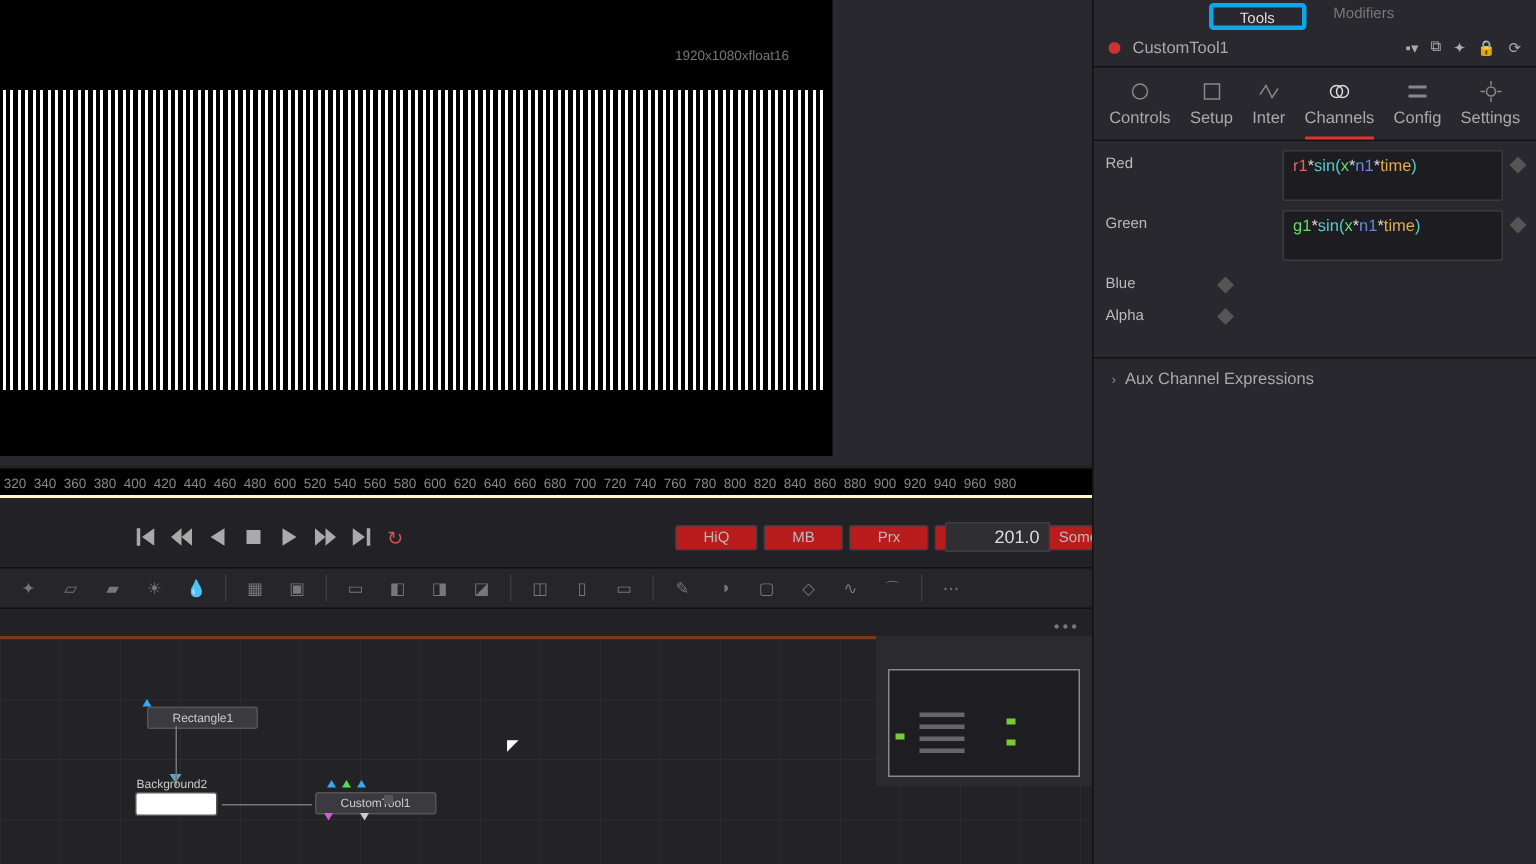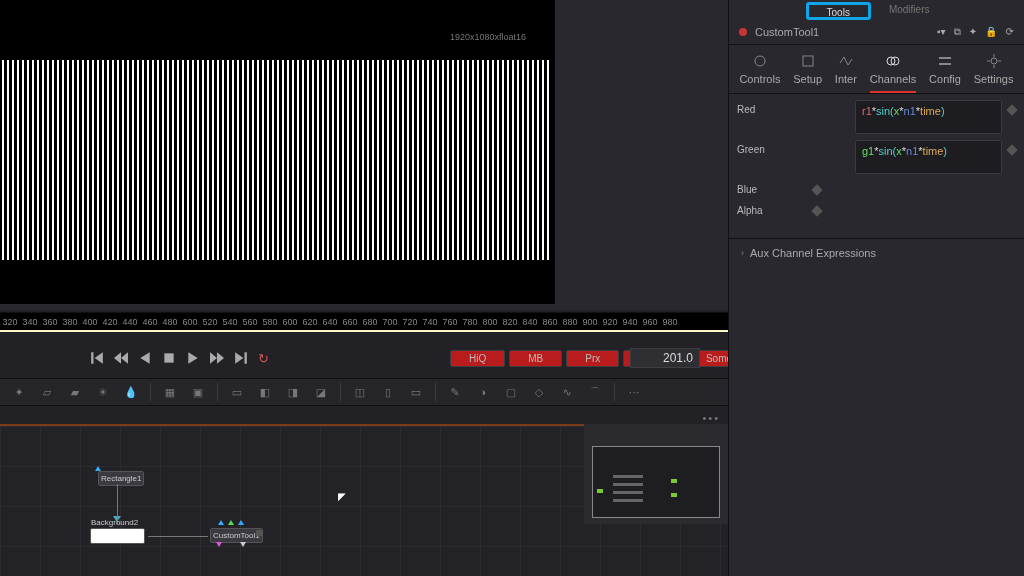--- a/index.html
+++ b/index.html
@@ -26,21 +26,21 @@
 .frame { position:absolute; left:630px; width:70px; text-align:right; background:#2f2f33; border:1px solid #3d3d42; padding:2px 6px; font-size:12px; color:#ddd; }
 
 .toolbar { position:absolute; left:0; top:378px; width:728px; height:28px; background:#25252a; border-top:1px solid #111; border-bottom:1px solid #111; display:flex; align-items:center; gap:10px; padding:0 10px; }
 .toolbar .t { width:18px; height:18px; display:flex; align-items:center; justify-content:center; color:#777; }
 .toolbar .sep { width:1px; height:18px; background:#3a3a3f; }
 .dots { position:absolute; right:8px; top:412px; color:#777; letter-spacing:2px; }
 
 .graph { position:absolute; left:0; top:424px; width:728px; height:152px; background:#232327;
   background-image: linear-gradient(#2b2b30 1px,transparent 1px),linear-gradient(90deg,#2b2b30 1px,transparent 1px);
   background-size:40px 40px; border-top:2px solid #7a3b1a; }
-.node { position:absolute; background:#3a3a40; border:1px solid #555; border-radius:2px; padding:2px 2px; font-size:8px; color:#ccc; }
+.node { position:absolute; background:#3a3a40; border:1px solid #555; border-radius:2px; padding:2px 16px; font-size:8px; color:#ccc; }
 .node-rect { left:98px; top:45px; }
 .node-bg { left:90px; top:102px; width:55px; height:16px; background:#fff; color:#000; padding:1px 3px; }
 .node-bg .lbl{position:absolute; top:-11px; left:0; color:#ccc; font-size:8px; }
 .node-ct { left:210px; top:102px; }
 .conn { position:absolute; background:#777; height:1px; }
 .conn-v { width:1px; }
 .arrow { position:absolute; width:0; height:0; border-left:4px solid transparent; border-right:4px solid transparent; border-top:6px solid #5ab; }
 .tri { position:absolute; width:0;height:0;border-left:3px solid transparent;border-right:3px solid transparent;border-bottom:5px solid; }
 .minimap { position:absolute; left:584px; top:424px; width:144px; height:100px; background:#2a2a2f; }
 .minimap-in{ position:absolute; left:8px; top:22px; width:128px; height:72px; border:1px solid #888; background:#1e1e22;}

